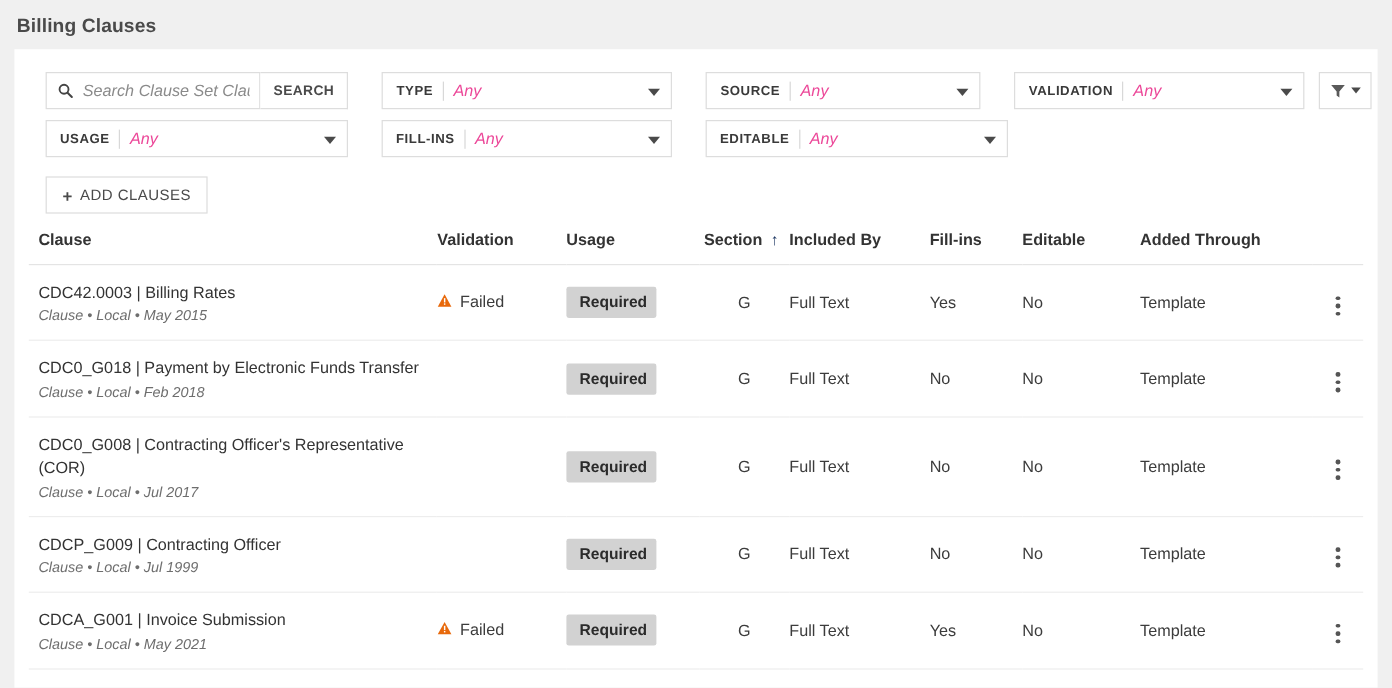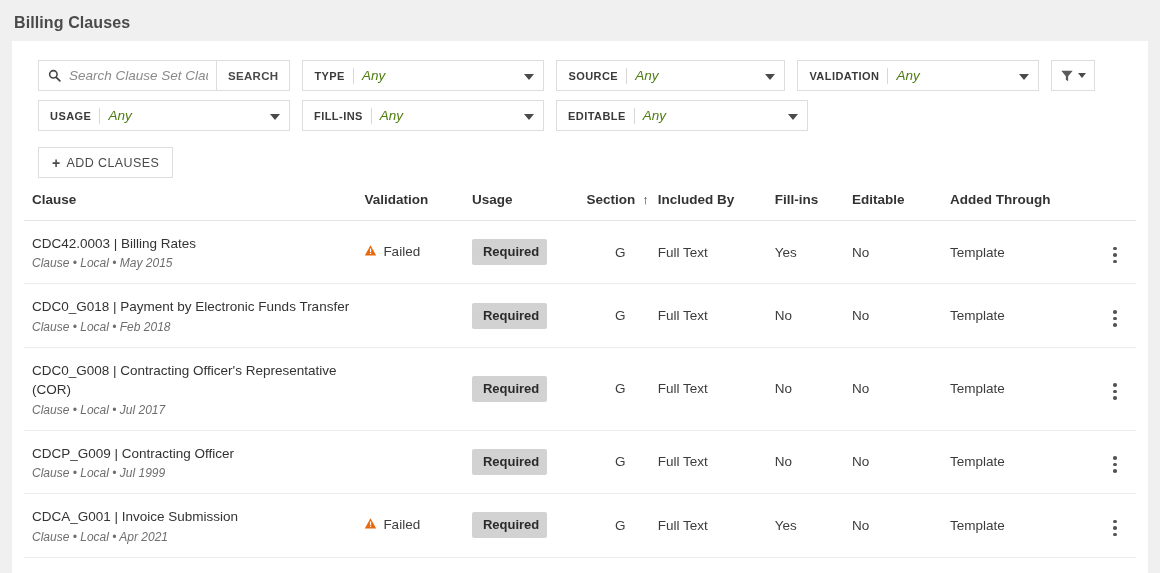--- a/index.html
+++ b/index.html
@@ -70,40 +70,40 @@
     padding: 0 11px;
     cursor: pointer;
   }
 
   .sel {
     position: relative;
     display: flex; align-items: center;
     height: 31px;
     border: 1px solid #dddddd;
     background: #fff;
-    margin-left: 12px;
+    margin-left: 28px;
     padding: 0 24px 0 11px;
     cursor: pointer;
   }
   .sel .lbl {
     font-size: 11px;
     font-weight: bold;
     letter-spacing: 0.45px;
     color: #3a3a3a;
     white-space: nowrap;
   }
   .sel .divider {
     width: 1px; height: 16px;
     background: #d8d8d8;
     margin: 0 8px;
   }
   .sel .val {
     font-size: 13.5px;
     font-style: italic;
-    color: #4d7c0f;
+    color: #ec4899;
   }
   .sel .caret {
     position: absolute;
     right: 9px; top: 50%;
     margin-top: -2px;
     width: 0; height: 0;
     border-left: 5px solid transparent;
     border-right: 5px solid transparent;
     border-top: 6px solid #4a4a4a;
   }
@@ -446,21 +446,21 @@
                 <i></i>
                 <i></i>
                 <i></i>
               </span>
           </td>
         </tr>
 
         <tr>
           <td class="c-clause">
             <div class="clause-title">CDCA_G001 | Invoice Submission</div>
-            <div class="clause-meta">Clause • Local • Apr 2021</div>
+            <div class="clause-meta">Clause • Local • May 2021</div>
           </td>
           <td class="c-val">
             <span class="failed">
               <span class="warn-tri">
                 <svg width="13" height="13" viewBox="0 0 16 16">
                   <polygon points="8,1.6 15,14.3 1,14.3" fill="#e8690b"></polygon>
                   <rect x="7.3" y="5.5" width="1.5" height="4.4" fill="#fff"></rect>
                   <rect x="7.3" y="10.8" width="1.5" height="1.5" fill="#fff"></rect>
                 </svg>
               </span>

